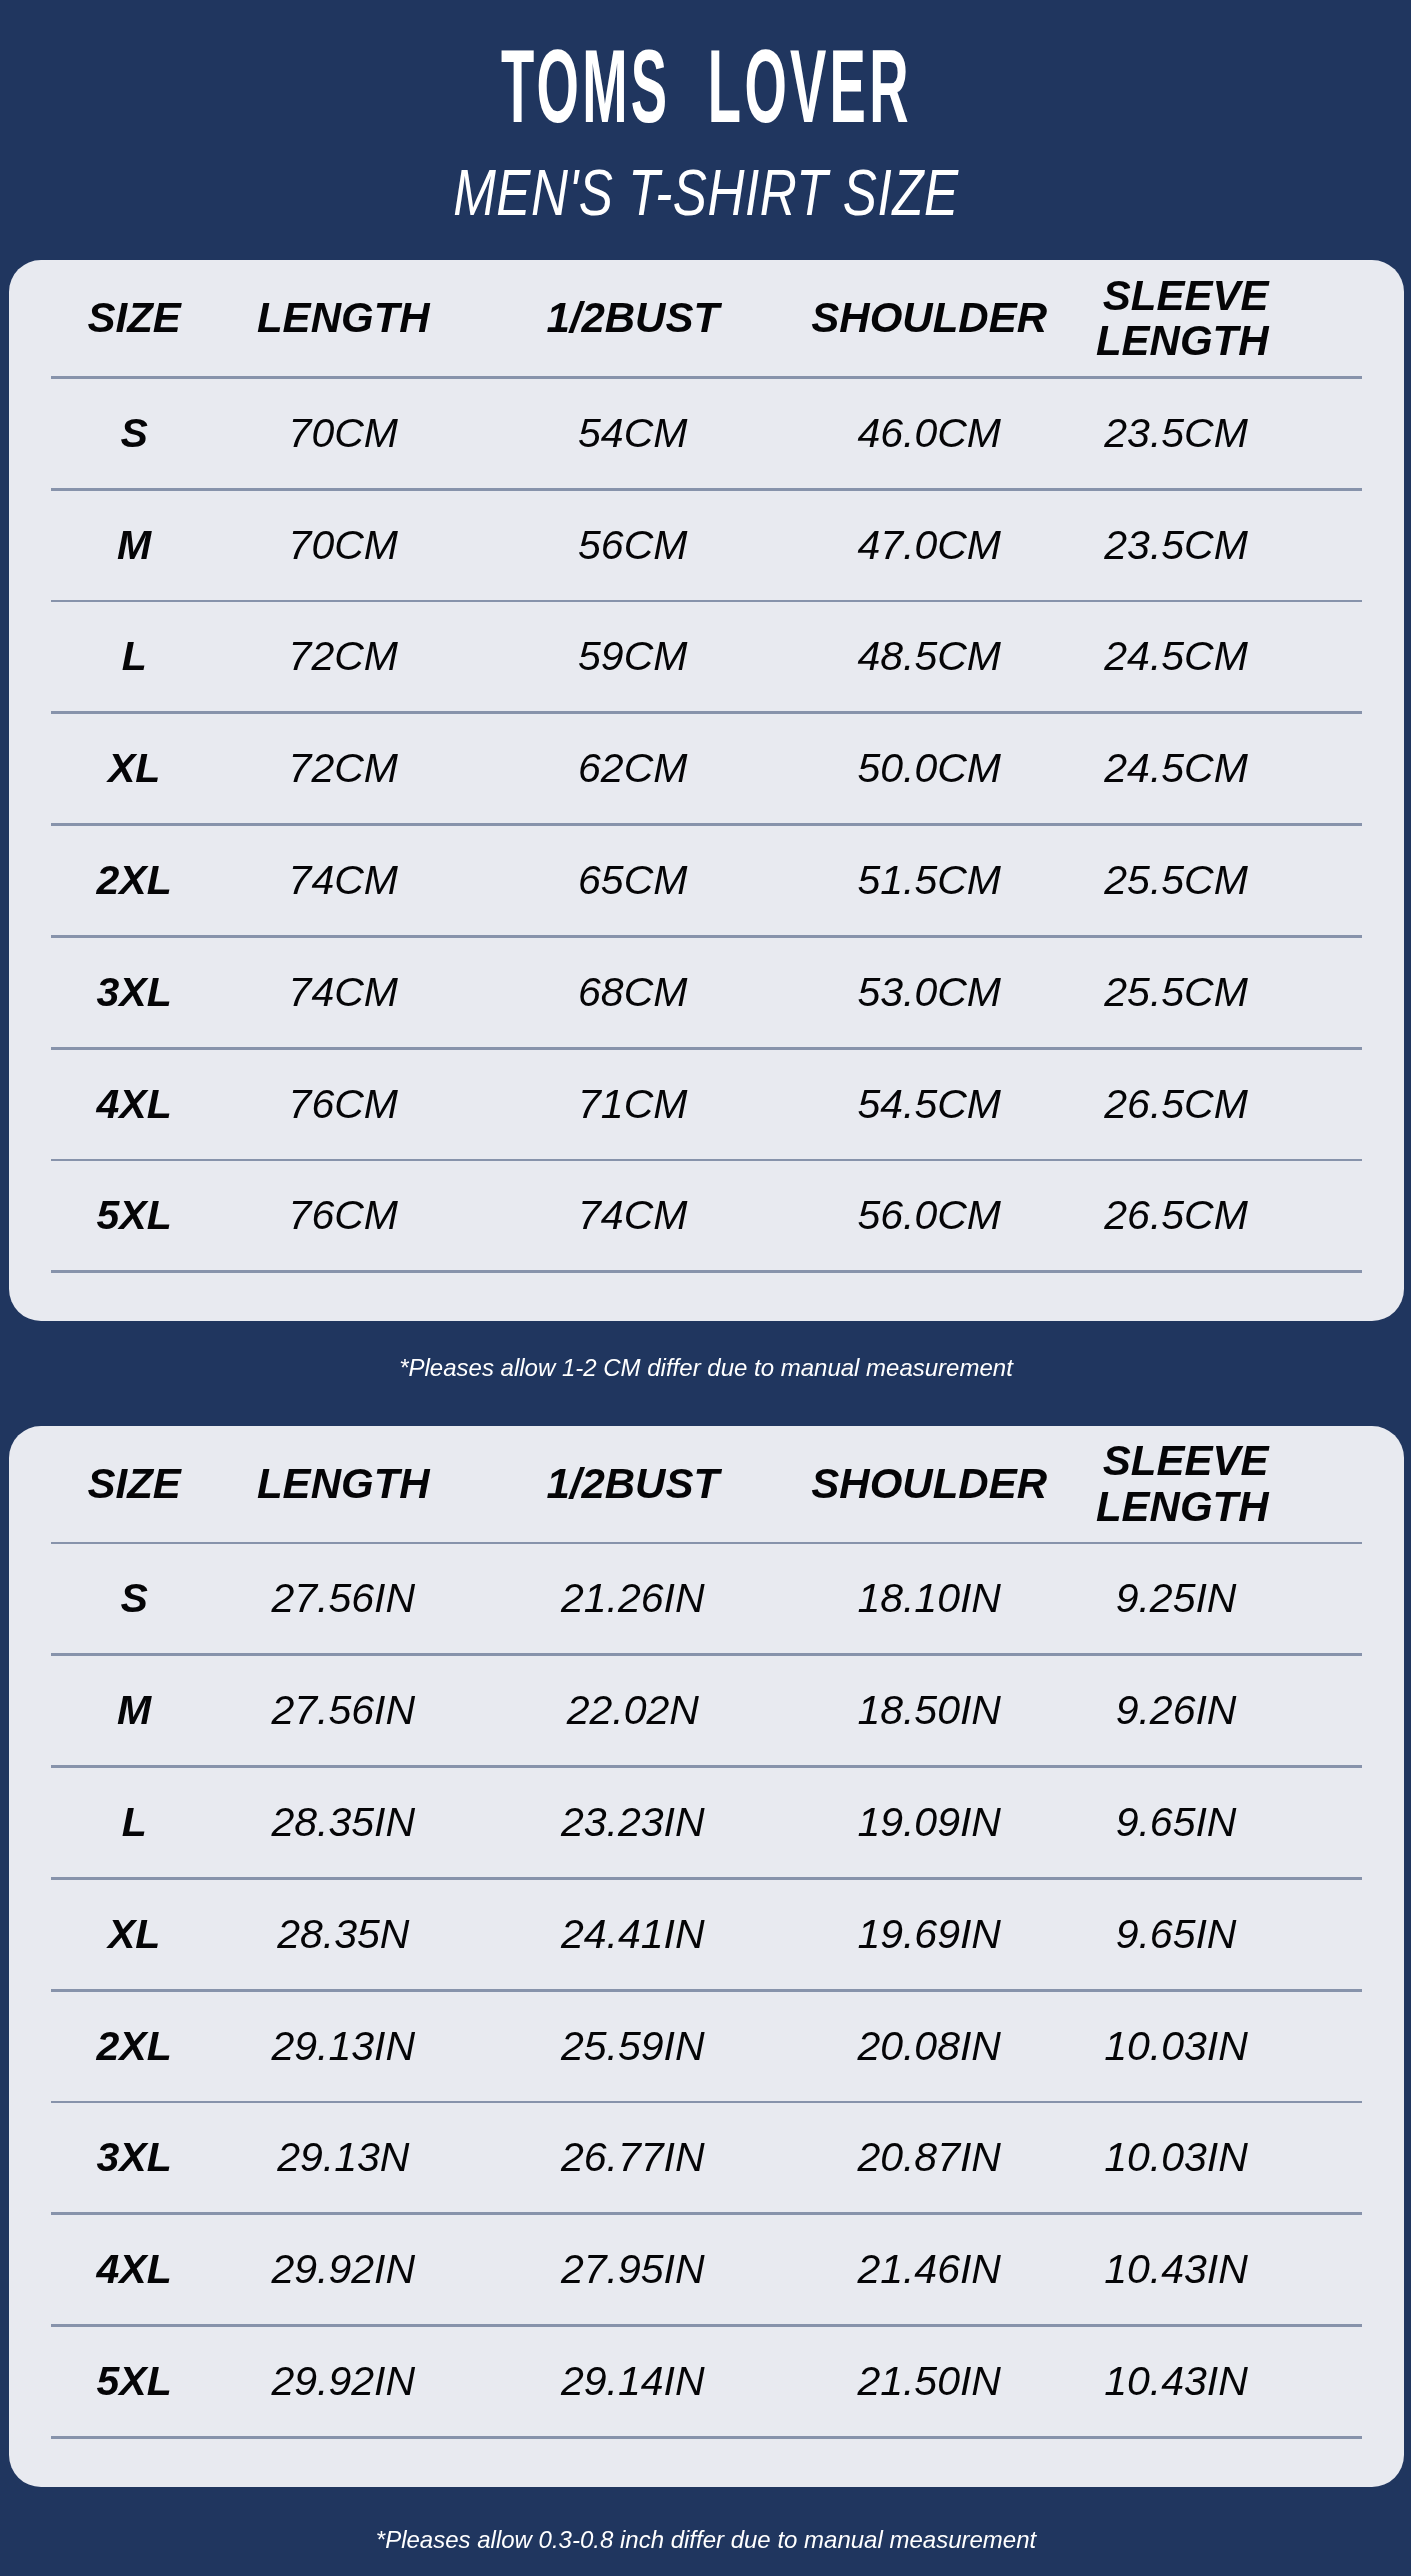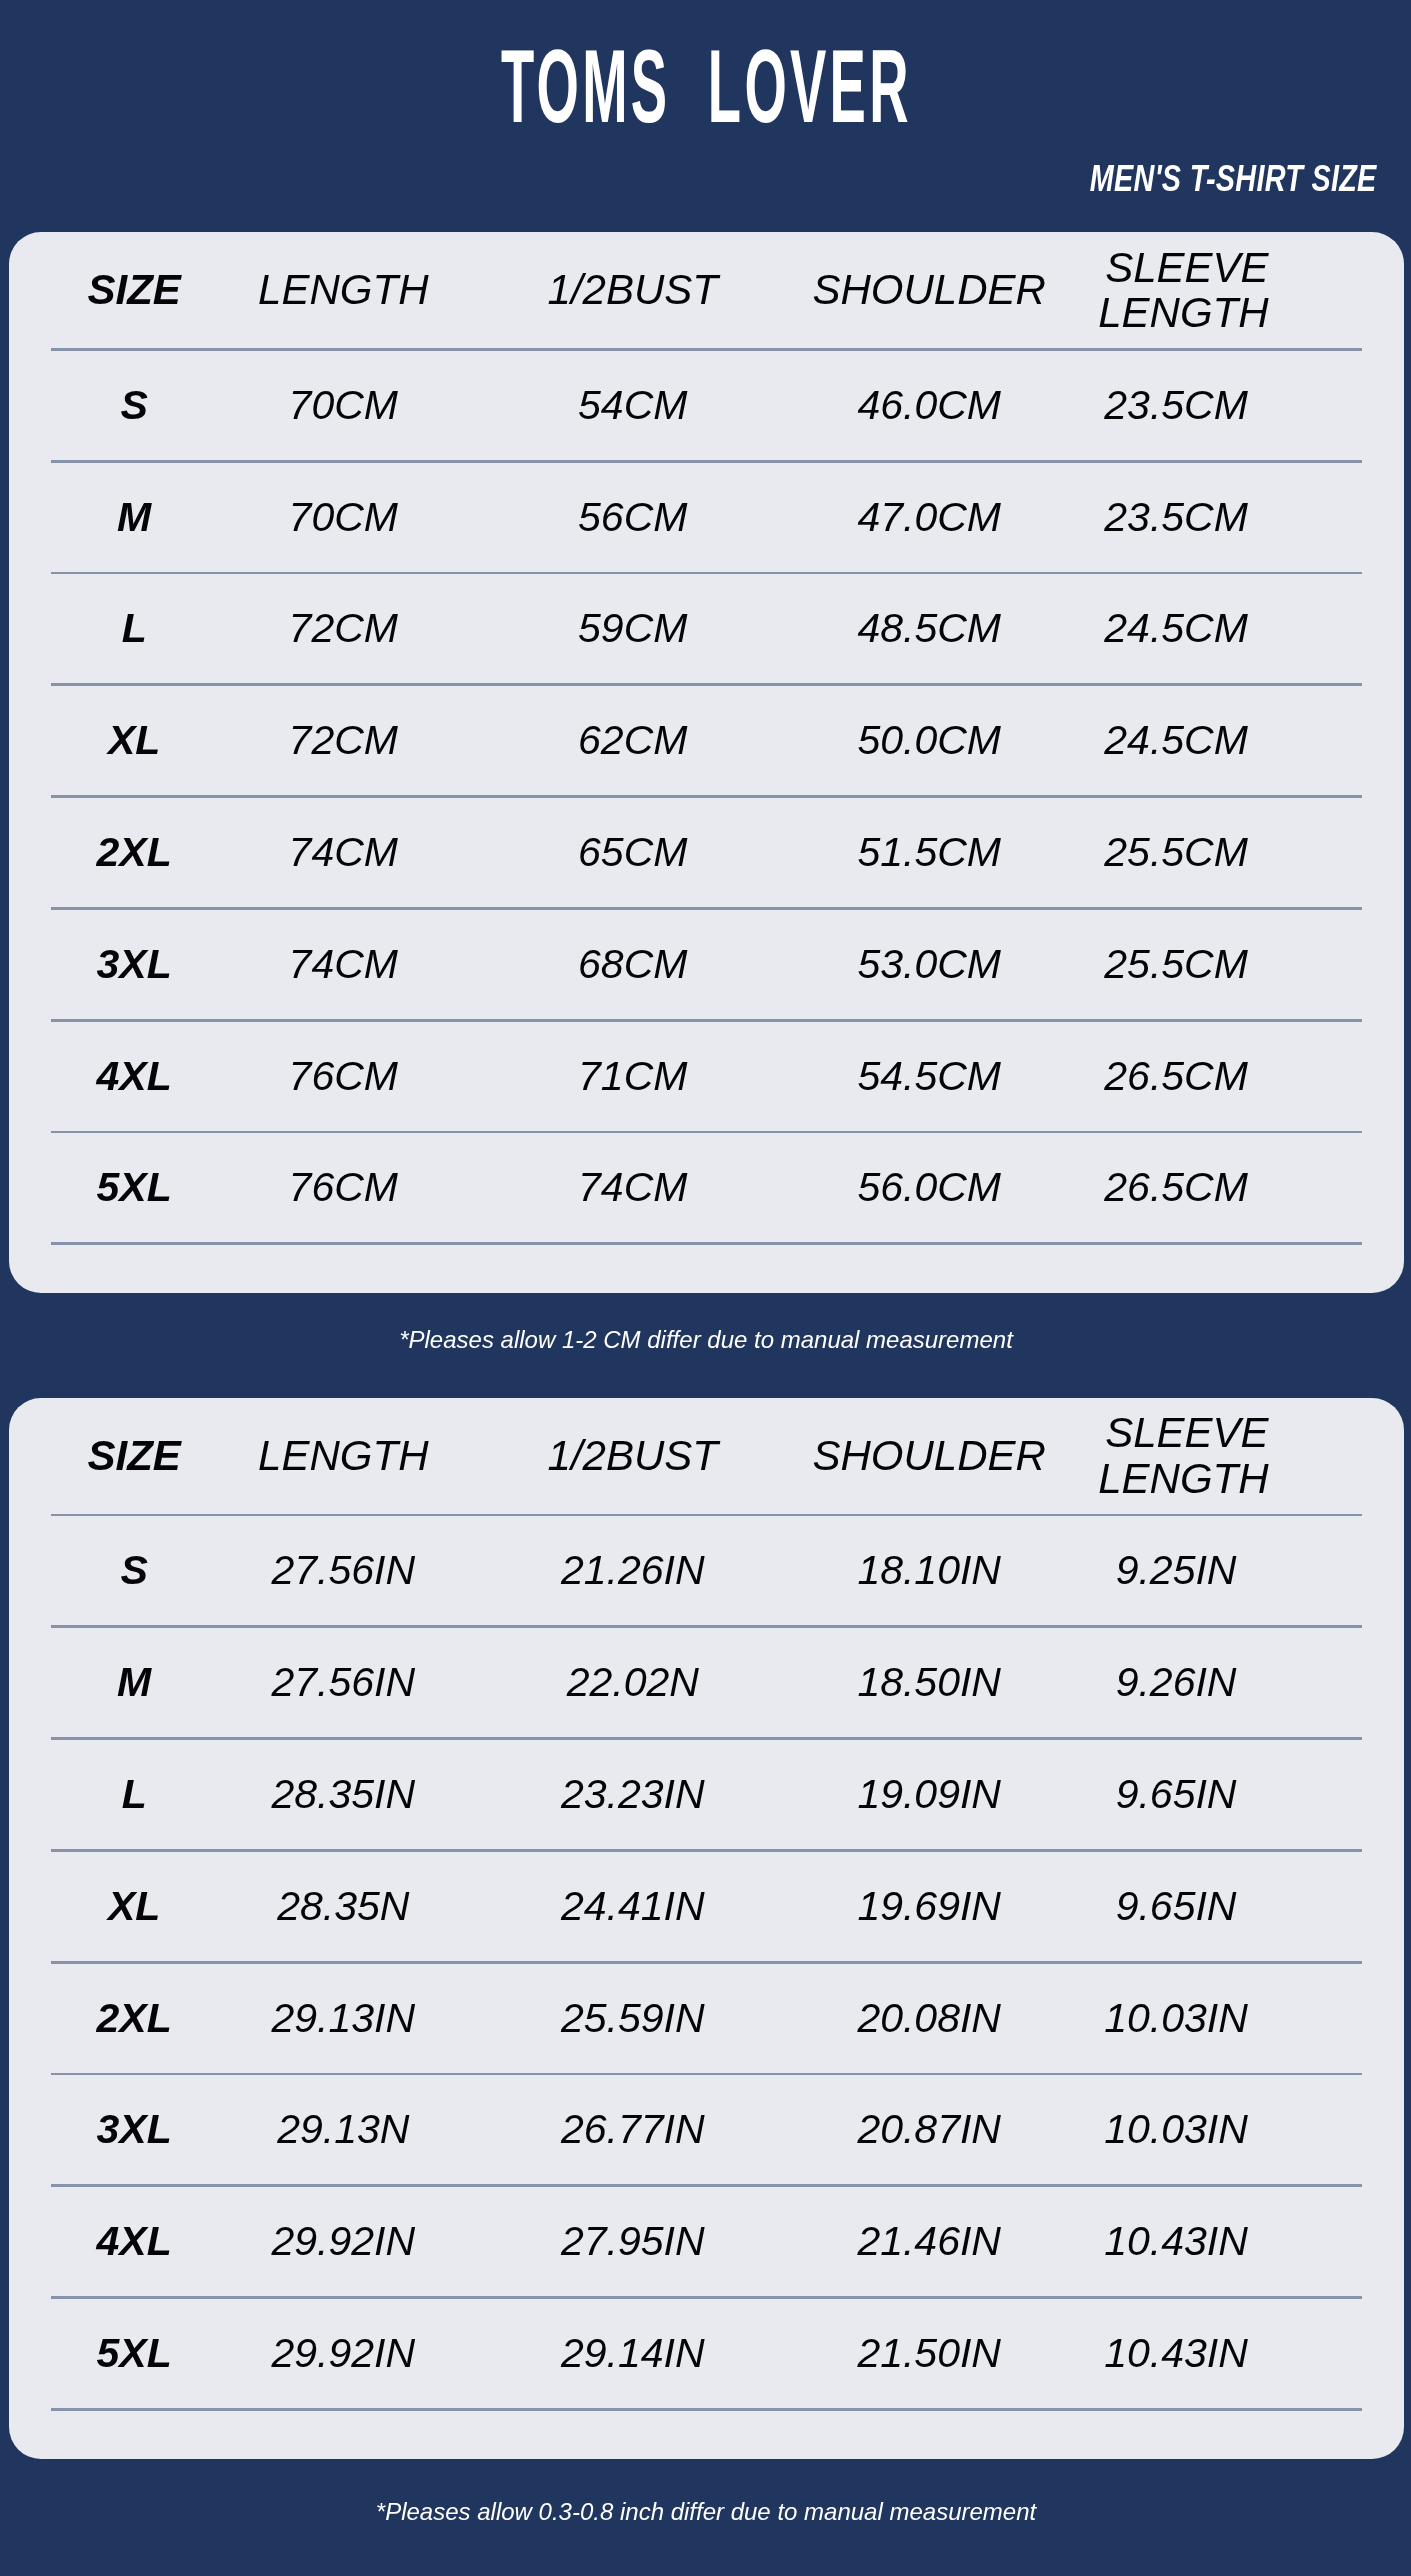--- a/index.html
+++ b/index.html
@@ -18,22 +18,22 @@
   .brand{
     text-align:center;
     font-size:99px;font-weight:bold;line-height:1;
     color:var(--light);
     letter-spacing:0.06em;word-spacing:0.35em;
   }
   .brand .squeeze{display:inline-block;transform:scale(0.55,1.05);transform-origin:center top;}
 
   
   .subtitle{
-    margin-top:28px;text-align:right;
-    font-size:36px;font-weight:bold;font-style:italic;line-height:1;
+    margin-top:28px;text-align:center;
+    font-size:64px;font-weight:normal;font-style:italic;line-height:1;
     color:var(--light);letter-spacing:0.01em;
   }
   .subtitle .squeeze{display:inline-block;transform:scaleX(0.8);transform-origin:center;}
 
   
   .card{
     width:1395px;margin:0 auto;background:var(--card);
     border-radius:32px;padding-bottom:48px;overflow:hidden;
   }
   .card1{margin-top:35px;}
@@ -46,21 +46,21 @@
     height:109px;
   }
   .thead{height:116px;}
   .cell{
     text-align:center;
     font-style:italic;
     font-size:41px;
     line-height:1.05;
     color:var(--ink);
   }
-  .thead .cell{font-size:42px;font-weight:normal;}
+  .thead .cell{font-size:42px;font-weight:bold;}
   .cell.c0{font-weight:bold;padding-left:56px;}
   .cell.c4{padding-right:127px;}
   .thead .cell.c4 .wrapblock{display:inline-block;width:185px;text-align:right;line-height:1.08;}
   .divider{height:2.8px;background:var(--divider);margin:0 42px;}
 
   
   .note{
     text-align:center;color:var(--light);
     font-style:italic;font-size:24px;line-height:1.1;
   }

